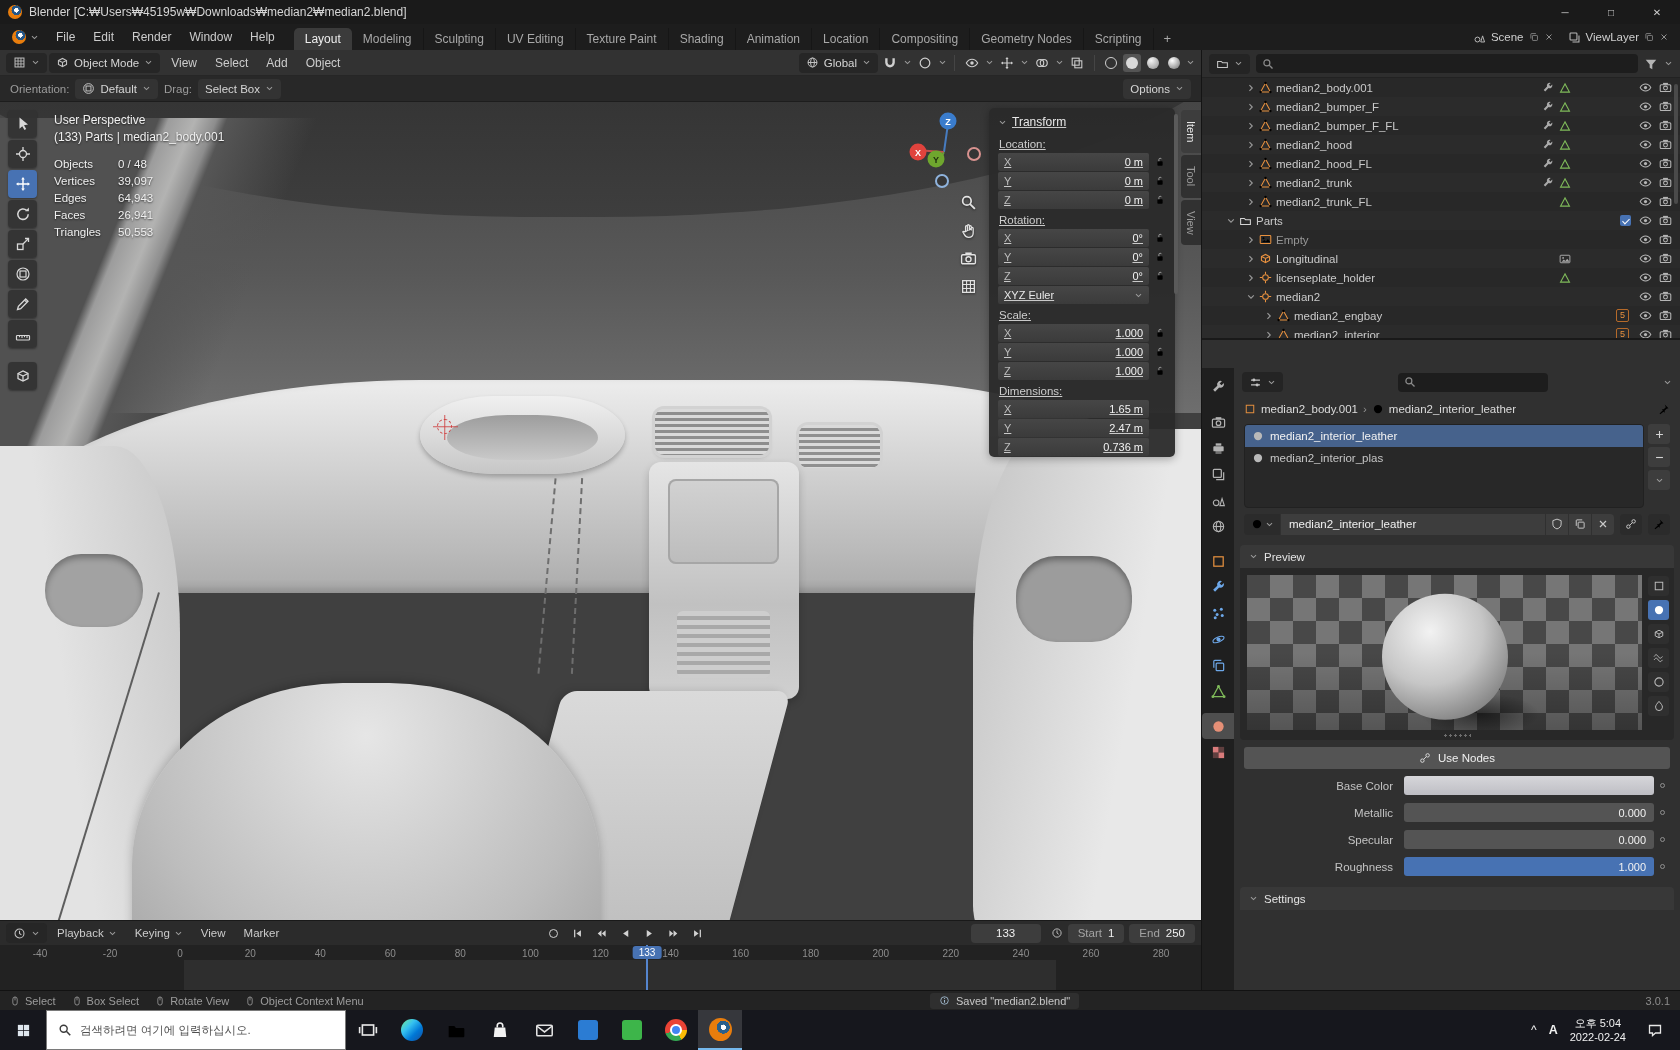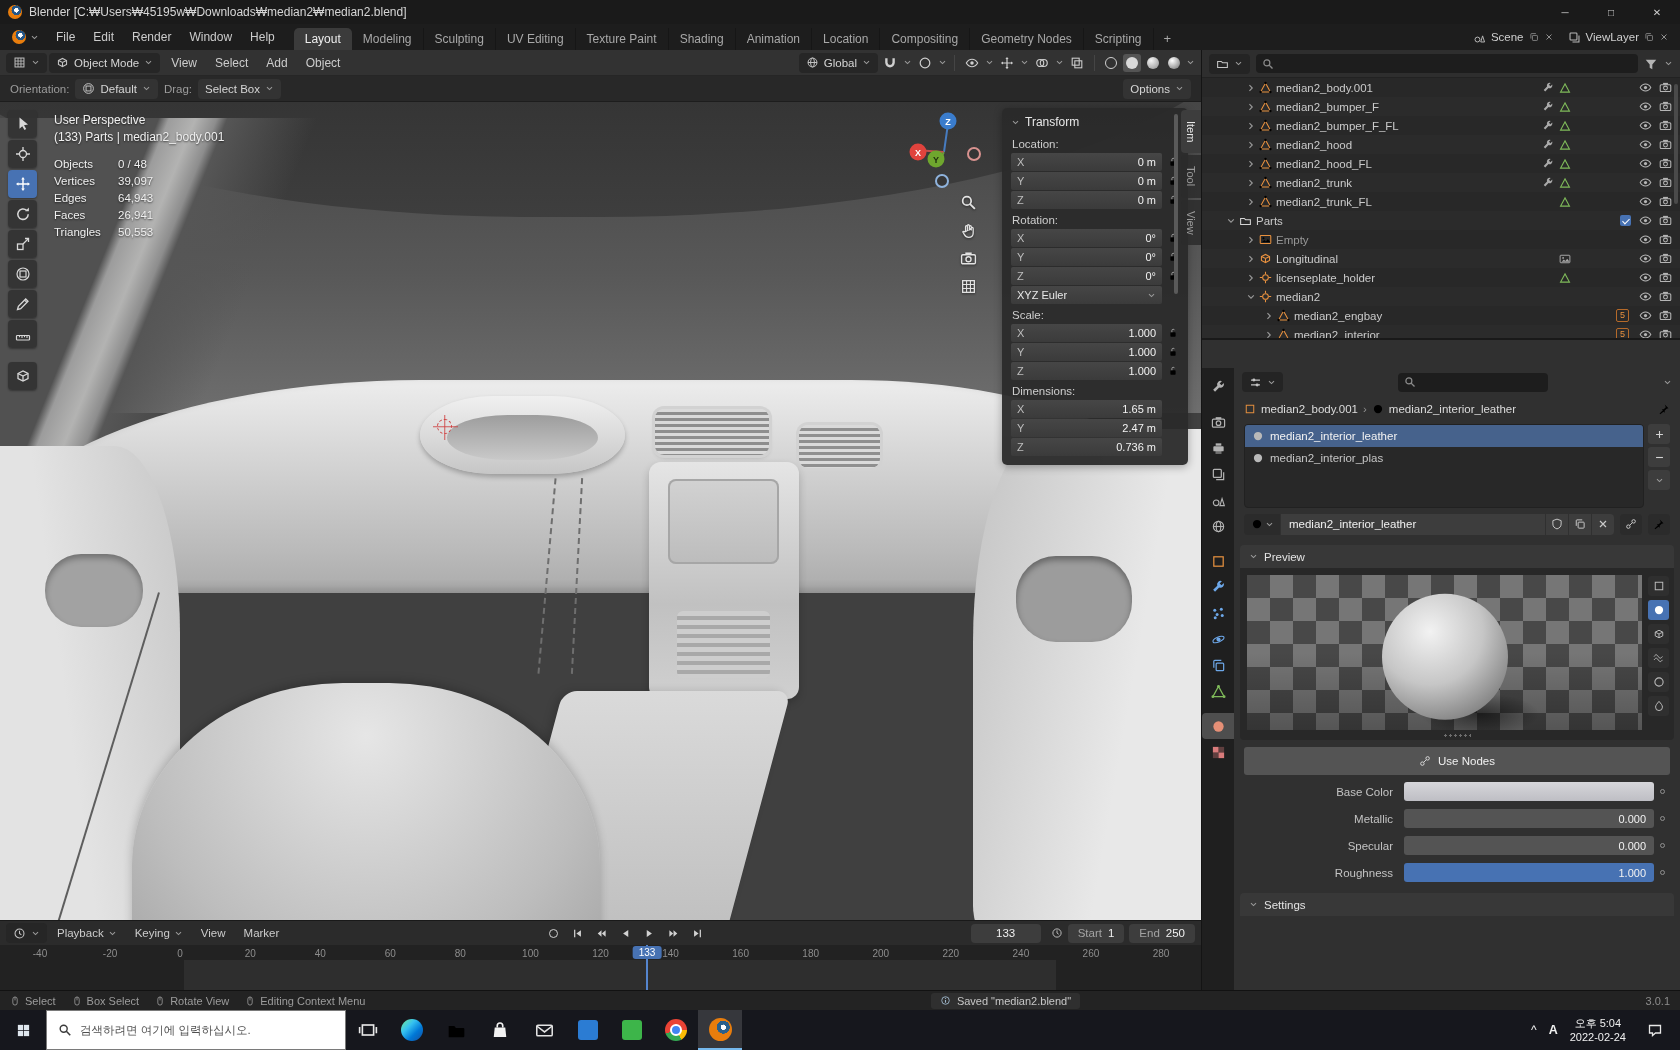--- a/index.html
+++ b/index.html
@@ -107,21 +107,21 @@
 .gz.bx{left:13px;top:40px;background:#e0433d;}
 .gz.by{left:31px;top:47px;background:#6fa62e;color:#1d2b0d;}
 .gz.bz{left:43px;top:9px;background:#3a7ccc;}
 .gz.hollow{width:14px;height:14px;background:rgba(40,40,40,.25);}
 .gz.hx{left:69px;top:42px;border:2px solid #d8928f;}
 .gz.hz{left:37px;top:69px;border:2px solid #8fb3dd;}
 .vp-nav{position:absolute;right:224px;top:92px;display:flex;flex-direction:column;gap:11px;z-index:4;color:#e3e3e3;}
 .vp-nav .i{width:17px;height:17px;filter:drop-shadow(0 1px 1px rgba(0,0,0,.5));}
 
 
-.n-panel{position:absolute;top:6px;right:13px;width:186px;background:rgba(42,42,42,.95);border-radius:5px;padding:2px 0 8px;z-index:6;box-shadow:0 2px 8px rgba(0,0,0,.3);}
+.n-panel{position:absolute;top:6px;right:26px;width:186px;background:rgba(42,42,42,.95);border-radius:5px;padding:2px 0 0;z-index:6;box-shadow:0 2px 8px rgba(0,0,0,.3);text-decoration:underline;}
 .np-header{display:flex;align-items:center;gap:5px;height:24px;padding:0 9px;color:#e8e8e8;font-size:12px;}
 .np-label{padding:4px 10px 2px;color:#cdcdcd;font-size:11.5px;}
 .np-row{display:flex;align-items:center;gap:5px;padding:0 9px;margin:1px 0;}
 .np-field{flex:1;height:18px;background:linear-gradient(#464646,#3b3b3b);border-radius:2px;display:flex;align-items:center;padding:0 6px;font-size:11px;}
 .np-field .ax{color:#bdbdbd;margin-right:auto;}
 .np-field .val{color:#f2f2f2;}
 .np-field.dd .val{margin-right:auto;color:#e8e8e8;}
 .np-row .lock{width:12px;height:12px;color:#9a9a9a;}
 .lock-space{width:12px;flex:none;}
 .n-scroll{position:absolute;right:23px;top:12px;width:4px;height:180px;background:#5a5a5a;border-radius:2px;z-index:6;}
@@ -206,21 +206,21 @@
 .pv-canvas{position:absolute;inset:7px 32px 10px 7px;background:conic-gradient(#767676 90deg,#484848 90deg 180deg,#767676 180deg 270deg,#484848 270deg);background-size:46px 46px;overflow:hidden;}
 .pv-canvas::after{content:"";position:absolute;inset:0;background:linear-gradient(180deg,rgba(0,0,0,0) 50%,rgba(0,0,0,.28));}
 .pv-sphere{position:absolute;left:50%;top:50%;width:126px;height:126px;transform:translate(-50%,-47%);border-radius:50%;background:radial-gradient(circle at 38% 30%,#f2f2f2,#c6c6c6 45%,#8c8c8c 75%,#5e5e5e);z-index:2;}
 .pv-shadow{position:absolute;left:56%;top:76%;width:120px;height:42px;transform:translate(-40%,0);border-radius:50%;background:radial-gradient(ellipse,rgba(0,0,0,.5),rgba(0,0,0,0) 70%);z-index:1;}
 .pv-btns{position:absolute;right:5px;top:8px;display:flex;flex-direction:column;gap:4px;}
 .pv-btn{width:21px;height:20px;border-radius:3px;background:#2f2f2f;display:flex;align-items:center;justify-content:center;color:#bdbdbd;}
 .pv-btn .i{width:12px;height:12px;}
 .pv-btn.active{background:#4772b3;color:#fff;}
 .pv-grip{position:absolute;bottom:2px;left:50%;transform:translateX(-50%);width:28px;height:5px;background:radial-gradient(#6e6e6e 1px,transparent 1.2px);background-size:5px 5px;}
 .use-nodes{display:flex;align-items:center;gap:6px;margin:7px 10px 3px;}
-.un-btn{flex:1;height:28px;background:#545454;border-radius:3px;display:flex;align-items:center;justify-content:center;gap:7px;color:#f0f0f0;font-size:11.5px;}
+.un-btn{flex:1;height:22px;background:#545454;border-radius:3px;display:flex;align-items:center;justify-content:center;gap:7px;color:#f0f0f0;font-size:11.5px;}
 .un-btn .i{width:12px;height:12px;color:#d8d8d8;}
 .prop-row{display:flex;align-items:center;height:25px;margin:1px 10px 1px 0;}
 .prop-label{width:39%;text-align:right;padding-right:11px;color:#c3c3c3;font-size:11.5px;}
 .prop-widget{flex:1;height:19px;border-radius:3px;display:flex;align-items:center;justify-content:flex-end;padding:0 8px;background:#545454;color:#f2f2f2;font-size:11px;}
 .prop-widget.swatch{background:linear-gradient(180deg,#d6d6da,#bebec4);}
 .prop-widget.rough{background:#4772b3;}
 .anim-dot{width:16px;display:flex;justify-content:center;}
 .anim-dot span{width:5px;height:5px;border-radius:50%;border:1.3px solid #8f8f8f;}
 
 
@@ -1757,21 +1757,21 @@
         <span class="hint">
         <svg class="i">
             <use href="#i-mouse"></use>
           </svg>
         <span>Rotate View</span>
       </span>
         <span class="hint">
         <svg class="i">
             <use href="#i-mouse"></use>
           </svg>
-        <span>Editing Context Menu</span>
+        <span>Object Context Menu</span>
       </span>
       </div>
     <div class="flex1"></div>
     <div class="status-msg">
       <svg class="i">
           <use href="#i-info"></use>
         </svg>
       <span>Saved "median2.blend"</span>
     </div>
     <div class="flex1"></div>

